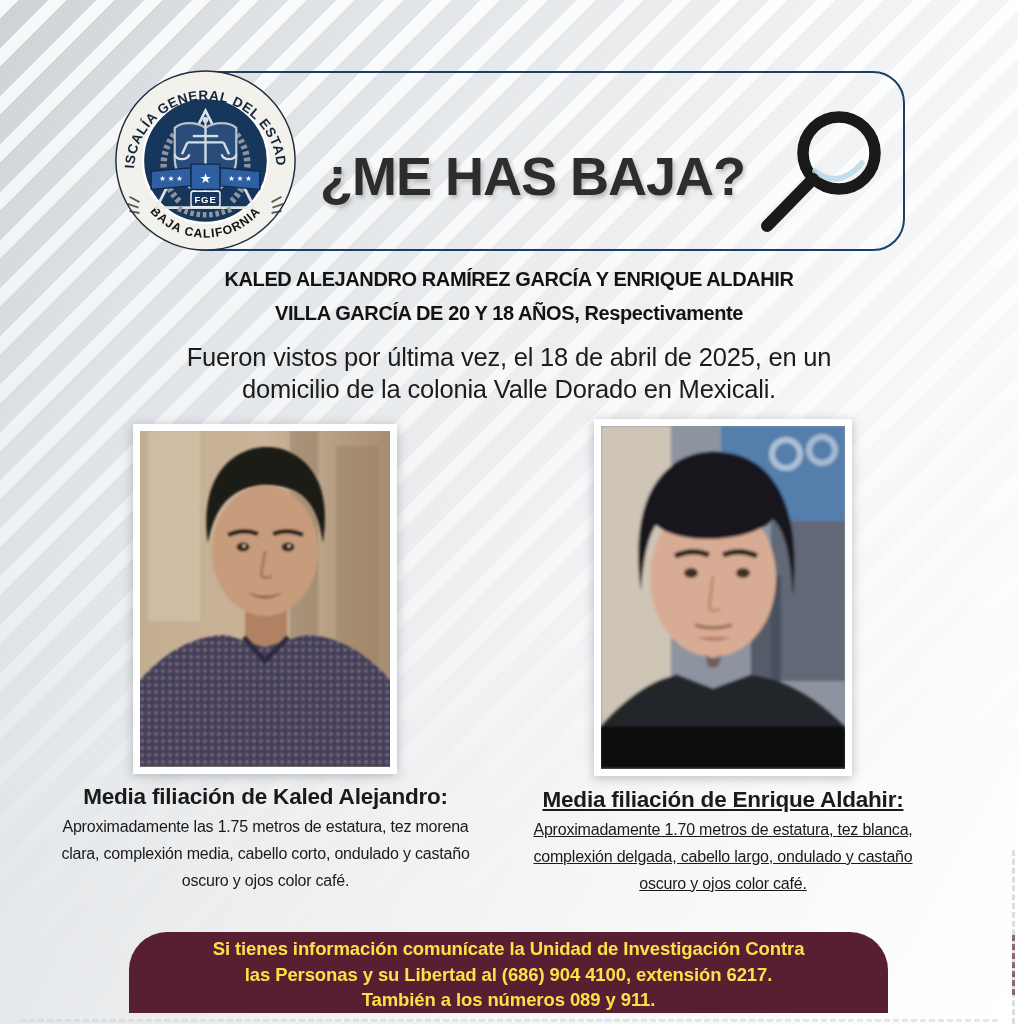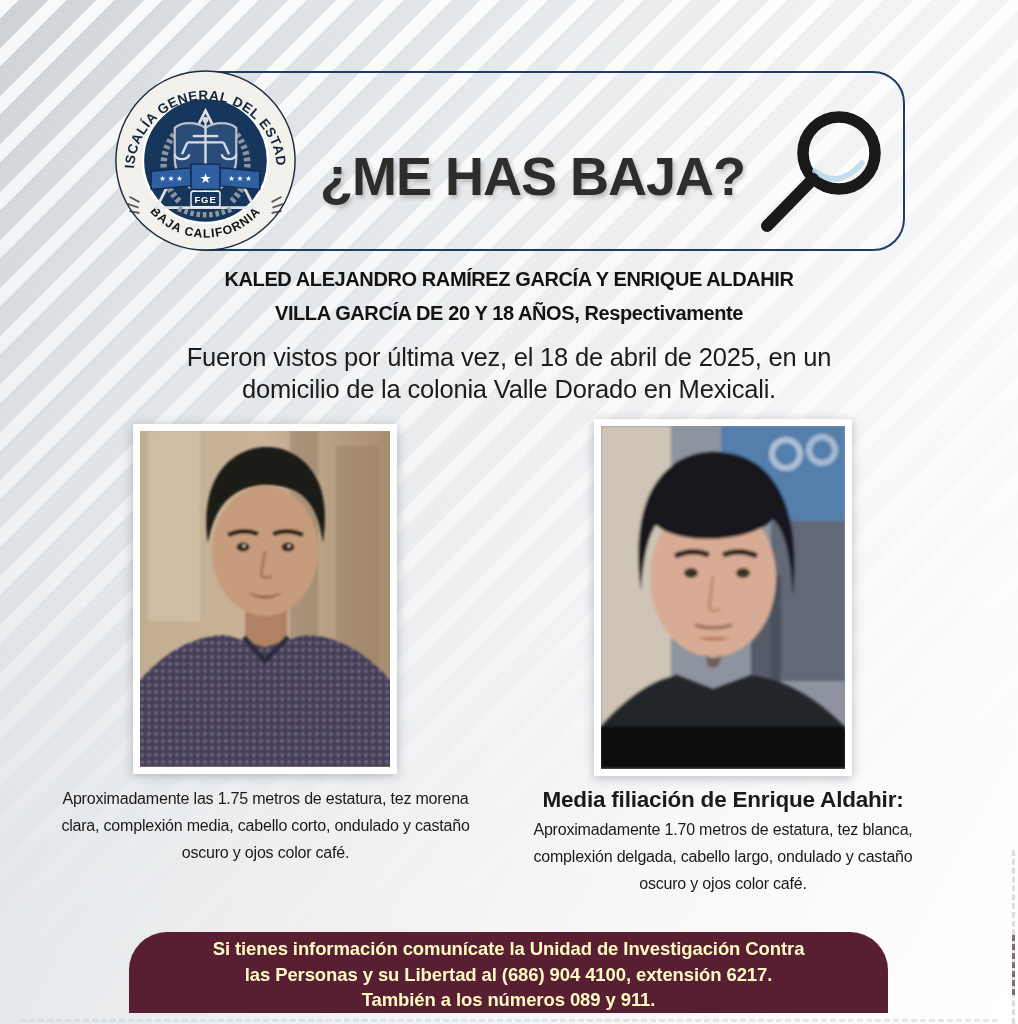--- a/index.html
+++ b/index.html
@@ -42,29 +42,29 @@
   .photo-frame{
     position:absolute;background:#ffffff;padding:7px;
     box-shadow:0 2px 10px rgba(70,75,85,.35);
   }
   .photo-frame svg{display:block;}
   .photo-left{left:133px;top:424px;width:250px;height:336px;}
   .photo-right{left:594px;top:419px;width:244px;height:343px;}
 
   .desc-block{position:absolute;text-align:center;color:#1a1a1a;}
   .desc-left{left:43px;top:783px;width:445px;}
-  .desc-right{left:507px;top:786px;width:432px;}
+  .desc-right{left:507px;top:786px;width:432px;text-decoration:underline;}
   .desc-heading{font-size:22.5px;font-weight:bold;line-height:28px;letter-spacing:-.2px;}
   .desc-body{font-size:16px;line-height:27px;margin:2px auto 0;letter-spacing:-.2px;}
   .desc-left .desc-body{width:424px;}
   .desc-right .desc-body{width:382px;}
 
   .footer-banner{
     position:absolute;left:129px;top:932px;width:759px;height:81px;
-    background:#581f33;border-radius:38px 38px 0 0;color:#fef9c3;
+    background:#581f33;border-radius:38px 38px 0 0;color:#fde047;
     display:flex;flex-direction:column;justify-content:center;align-items:center;
     text-align:center;font-size:18.5px;font-weight:bold;line-height:25.5px;letter-spacing:-.1px;
     padding-top:4px;box-sizing:border-box;
   }
 </style>
 </head>
 <body>
 
 <div class="poster">
   <div class="stripes"></div>
@@ -203,20 +203,21 @@
         <path d="M 112,150 L 108,182 Q 112,187 119,183" stroke="#bd8a6f" stroke-width="3" fill="none"></path>
         <path d="M 94,199 Q 112,205 131,199" stroke="#8a5f48" stroke-width="3.5" fill="none" opacity=".75"></path>
         <path d="M 96,211 Q 112,219 130,211" fill="#b97b66"></path>
         <path d="M 104,228 Q 112,236 121,228 L 117,240 Q 112,243 107,240 Z" fill="#5f4433" opacity=".65"></path>
         <rect x="0" y="300" width="244" height="43" fill="#0a0a0c"></rect>
       </g>
     </svg>
   </div>
 
   <div class="desc-block desc-left">
+    <div class="desc-heading">Media filiación de Kaled Alejandro:</div>
     <div class="desc-body">Aproximadamente las 1.75 metros de estatura, tez morena clara, complexión media, cabello corto, ondulado y castaño oscuro y ojos color café.</div>
   </div>
 
   <div class="desc-block desc-right">
     <div class="desc-heading">Media filiación de Enrique Aldahir:</div>
     <div class="desc-body">Aproximadamente 1.70 metros de estatura, tez blanca, complexión delgada, cabello largo, ondulado y castaño oscuro y ojos color café.</div>
   </div>
 
   <div class="footer-banner">
     <div>Si tienes información comunícate la Unidad de Investigación Contra</div>

